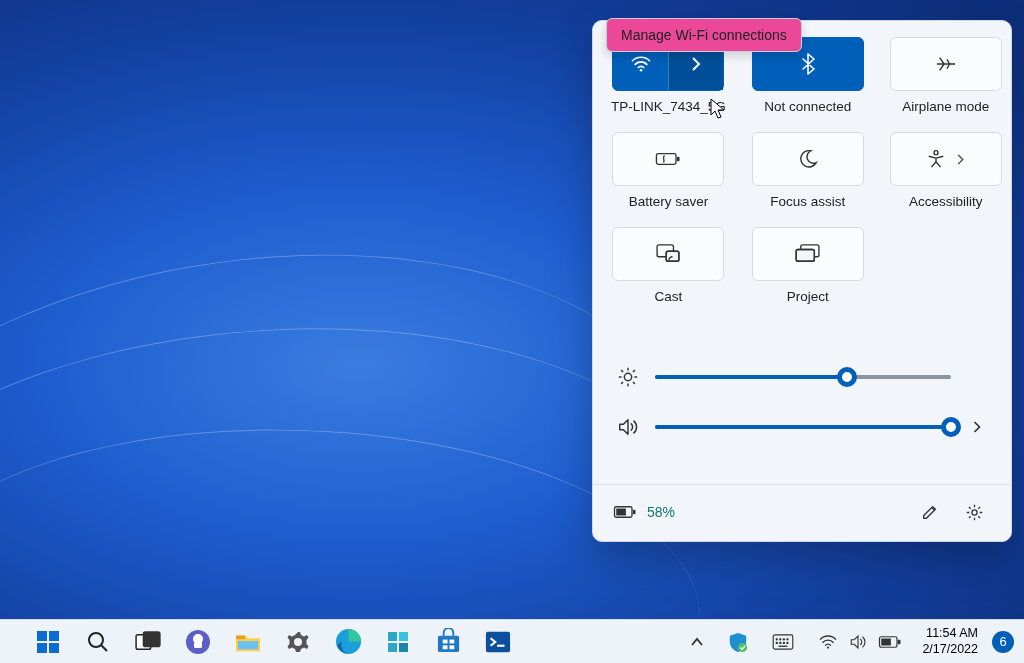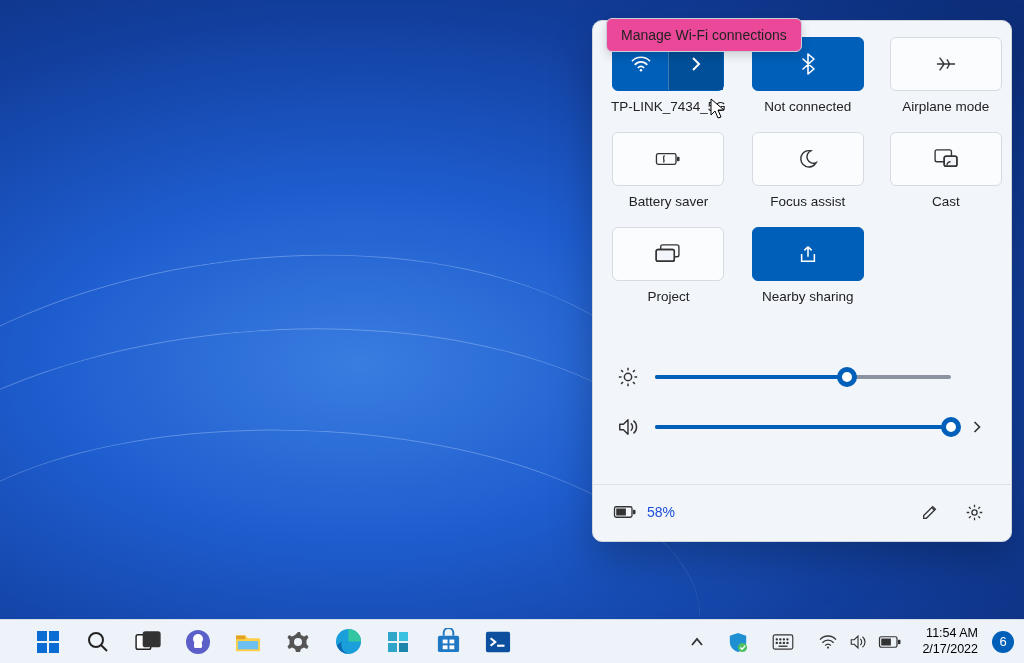--- a/index.html
+++ b/index.html
@@ -179,20 +179,36 @@
       <div class="tile-btn">
         <span class="icon">
           <svg width="20" height="20" viewBox="0 0 22 22" stroke="#333" fill="none" stroke-width="1.6">
               <path d="M14 2 A9 9 0 1 0 20 15 A7 7 0 0 1 14 2 Z"></path>
             </svg>
         </span>
       </div>
       <div class="tile-label">Focus assist</div>
     </div>
 
+    <div class="tile">
+      <div class="tile-btn" style="gap:10px;">
+        <span class="icon">
+          <svg width="20" height="20" viewBox="0 0 22 22" stroke="#333" fill="none" stroke-width="1.5">
+              <circle cx="11" cy="4" r="2.2"></circle>
+              <path d="M3 8 L11 10 L19 8 M11 10 L11 14 M11 14 L6 20 M11 14 L16 20"></path>
+            </svg>
+        </span>
+        <span class="icon">
+          <svg width="9" height="13" viewBox="0 0 12 16" stroke="#555" fill="none" stroke-width="2">
+              <path d="M3 2 L9 8 L3 14"></path>
+            </svg>
+        </span>
+      </div>
+      <div class="tile-label">Accessibility</div>
+    </div>
 
     <div class="tile">
       <div class="tile-btn">
         <span class="icon">
           <svg width="24" height="20" viewBox="0 0 26 22" stroke="#333" fill="none" stroke-width="1.5">
               <rect x="1" y="1" width="18" height="13" rx="2"></rect>
               <rect x="11" y="8" width="14" height="11" rx="2" fill="#f2f6fb"></rect>
               <rect x="11" y="8" width="14" height="11" rx="2"></rect>
               <path d="M14 18 A4 4 0 0 1 18 14" fill="none"></path>
             </svg>
@@ -207,31 +223,20 @@
           <svg width="26" height="20" viewBox="0 0 28 22" stroke="#333" fill="none" stroke-width="1.5">
               <rect x="6" y="1" width="20" height="13" rx="2"></rect>
               <rect x="1" y="6" width="20" height="13" rx="2" fill="#f2f6fb"></rect>
               <rect x="1" y="6" width="20" height="13" rx="2"></rect>
             </svg>
         </span>
       </div>
       <div class="tile-label">Project</div>
     </div>
 
-    <div class="tile">
-      <div class="tile-btn active">
-        <span class="icon">
-          <svg width="20" height="20" viewBox="0 0 22 22" stroke="#fff" fill="none" stroke-width="1.7">
-              <path d="M11 14 L11 3 M11 3 L7 7 M11 3 L15 7"></path>
-              <path d="M4 11 L4 19 L18 19 L18 11"></path>
-            </svg>
-        </span>
-      </div>
-      <div class="tile-label">Nearby sharing</div>
-    </div>
 
   </div>
 
   <div class="sliders">
     <div class="slider-row">
       <span class="icon">
         <svg width="22" height="22" viewBox="0 0 24 24" stroke="#333" fill="none" stroke-width="1.6">
             <circle cx="12" cy="12" r="4"></circle>
             <path d="M12 2 L12 5 M12 19 L12 22 M2 12 L5 12 M19 12 L22 12 M4.5 4.5 L6.6 6.6 M17.4 17.4 L19.5 19.5 M4.5 19.5 L6.6 17.4 M17.4 6.6 L19.5 4.5"></path>
           </svg>
@@ -264,21 +269,21 @@
   </div>
 
   <div class="panel-footer">
     <span class="icon">
       <svg width="24" height="14" viewBox="0 0 26 16" stroke="#333" fill="none" stroke-width="1.5">
           <rect x="1" y="2" width="20" height="12" rx="2"></rect>
           <rect x="22" y="5.5" width="3" height="5" rx="1" fill="#333" stroke="none"></rect>
           <rect x="3" y="4" width="11" height="8" fill="#333" stroke="none"></rect>
         </svg>
     </span>
-    <span style="font-size:14px;color:#1d4ed8;">58%</span>
+    <span style="font-size:14px;color:#0f766e;">58%</span>
     <div class="spacer"></div>
     <div class="footer-btn">
       <span class="icon">
         <svg width="18" height="18" viewBox="0 0 20 20" stroke="#333" fill="none" stroke-width="1.5">
             <path d="M3 17 L3 14 L13 4 L16 7 L6 17 Z"></path>
             <path d="M12 5 L15 8"></path>
           </svg>
       </span>
     </div>
     <div class="footer-btn">

